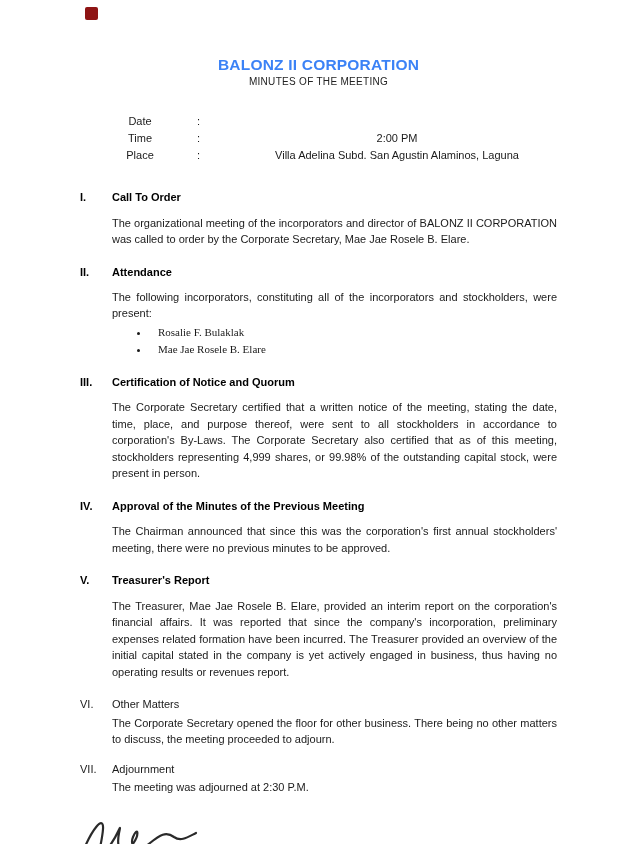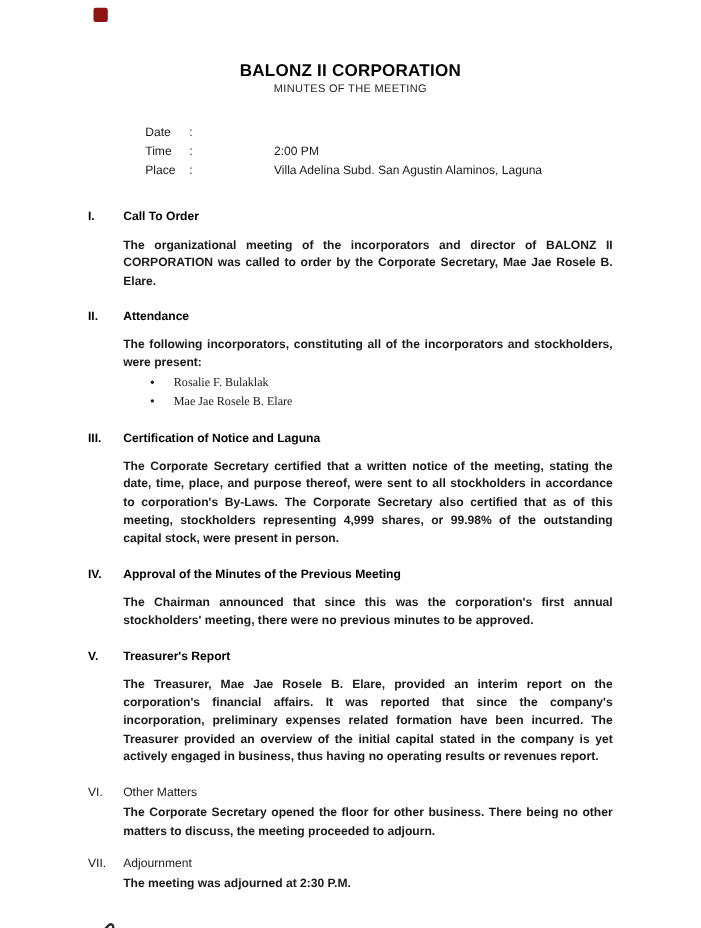--- a/index.html
+++ b/index.html
@@ -26,55 +26,55 @@
     height: 13px;
     background: #8e1414;
     border-radius: 2px;
   }
   .doc-title {
     margin: 8px 0 2px 0;
     text-align: center;
     font-size: 15.5px;
     font-weight: bold;
     letter-spacing: 0.2px;
-    color: #000000;
+    color: #3b82f6;
   }
   .doc-subtitle {
     text-align: center;
     font-size: 10px;
     letter-spacing: 0.3px;
     color: #222;
     margin-bottom: 26px;
   }
   .meta {
-    margin-left: 52px;
+    margin-left: 40px;
     margin-bottom: 26px;
     font-size: 11px;
     line-height: 1.55;
+    text-align: center;
   }
   .meta-row { display: flex; }
   .meta-label { width: 40px; flex-shrink: 0; }
   .meta-colon { width: 77px; flex-shrink: 0; }
   .meta-value { flex: 1; }
 
   .sec { margin-bottom: 17px; }
   .sec-head {
     display: flex;
     font-size: 11px;
     line-height: 1.4;
   }
   .sec-head.bold { font-weight: bold; color: #000; }
   .numeral { width: 32px; flex-shrink: 0; }
   .sec-title { flex: 1; }
   .sec-body {
     margin: 9px 0 0 32px;
     font-size: 11px;
     line-height: 1.5;
     text-align: justify;
-    font-weight: bold;
   }
   .tight { margin-bottom: 14px; }
   .tight .sec-body { margin-top: 2px; }
   .bullets {
     margin: 2px 0 0 55px;
     padding: 0 0 0 15px;
     font-size: 11px;
     line-height: 1.55;
   }
   .bullets li { padding-left: 8px; font-family: Liberation Serif, serif; }
@@ -132,21 +132,21 @@
     <p class="sec-body">The following incorporators, constituting all of the incorporators and stockholders, were present:</p>
     <ul class="bullets">
       <li>Rosalie F. Bulaklak</li>
       <li>Mae Jae Rosele B. Elare</li>
     </ul>
   </section>
 
   <section class="sec">
     <div class="sec-head bold">
       <span class="numeral">III.</span>
-      <span class="sec-title">Certification of Notice and Laguna</span>
+      <span class="sec-title">Certification of Notice and Quorum</span>
     </div>
     <p class="sec-body">The Corporate Secretary certified that a written notice of the meeting, stating the date, time, place, and purpose thereof, were sent to all stockholders in accordance to corporation's By-Laws. The Corporate Secretary also certified that as of this meeting, stockholders representing 4,999 shares, or 99.98% of the outstanding capital stock, were present in person.</p>
   </section>
 
   <section class="sec">
     <div class="sec-head bold">
       <span class="numeral">IV.</span>
       <span class="sec-title">Approval of the Minutes of the Previous Meeting</span>
     </div>
     <p class="sec-body">The Chairman announced that since this was the corporation's first annual stockholders' meeting, there were no previous minutes to be approved.</p>

